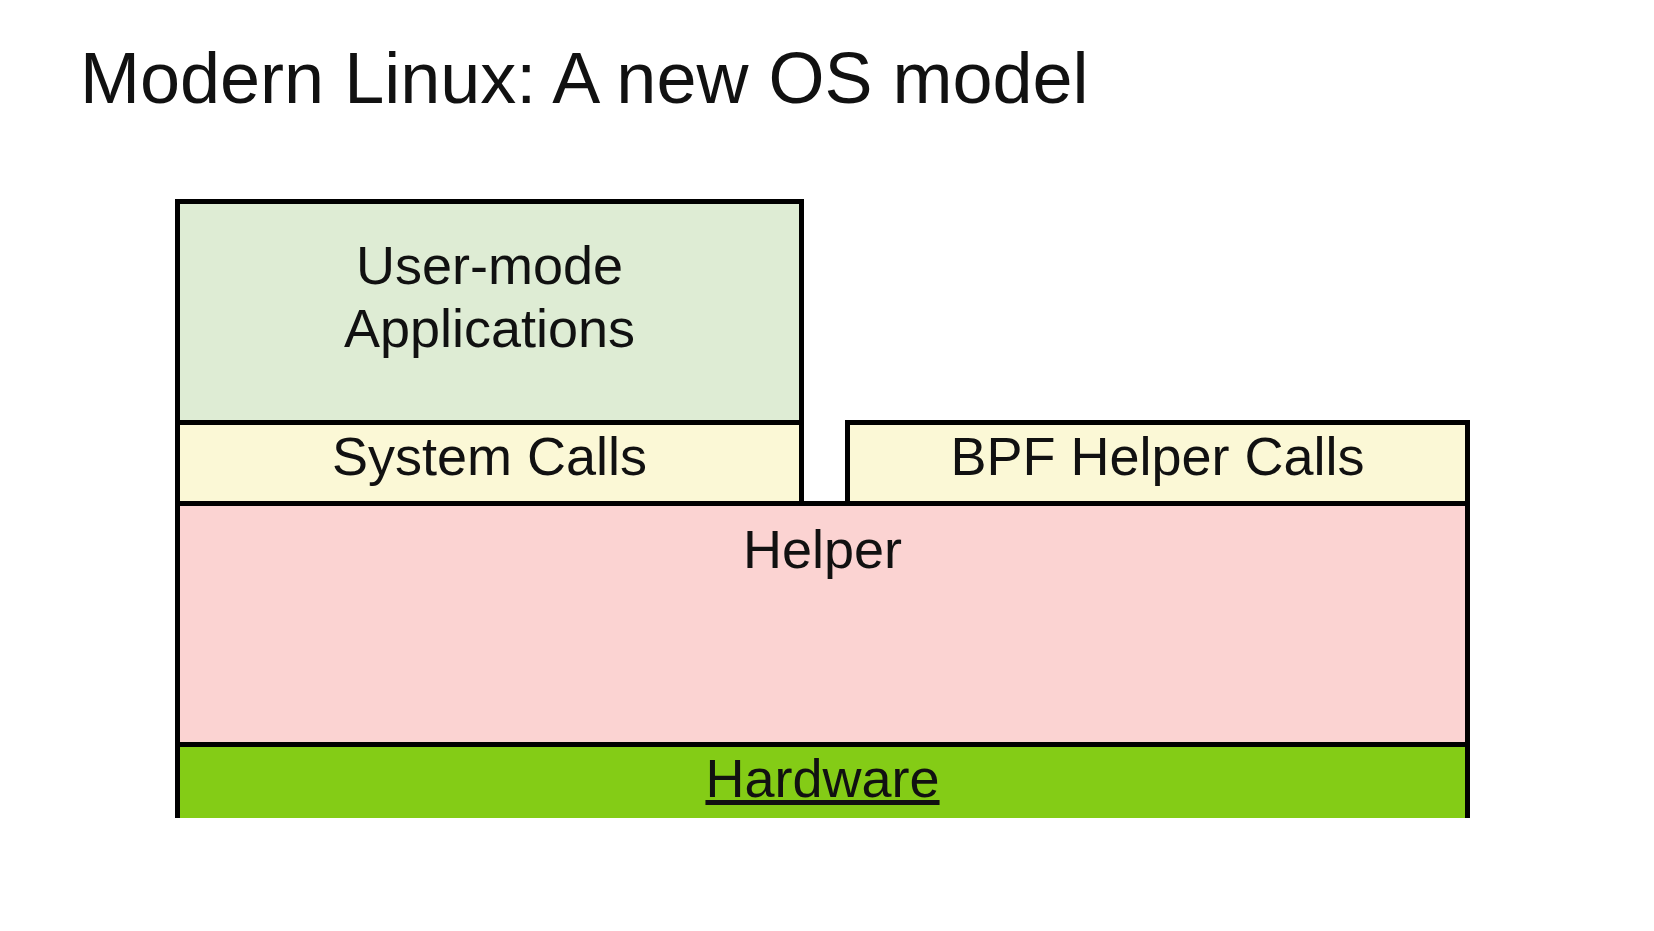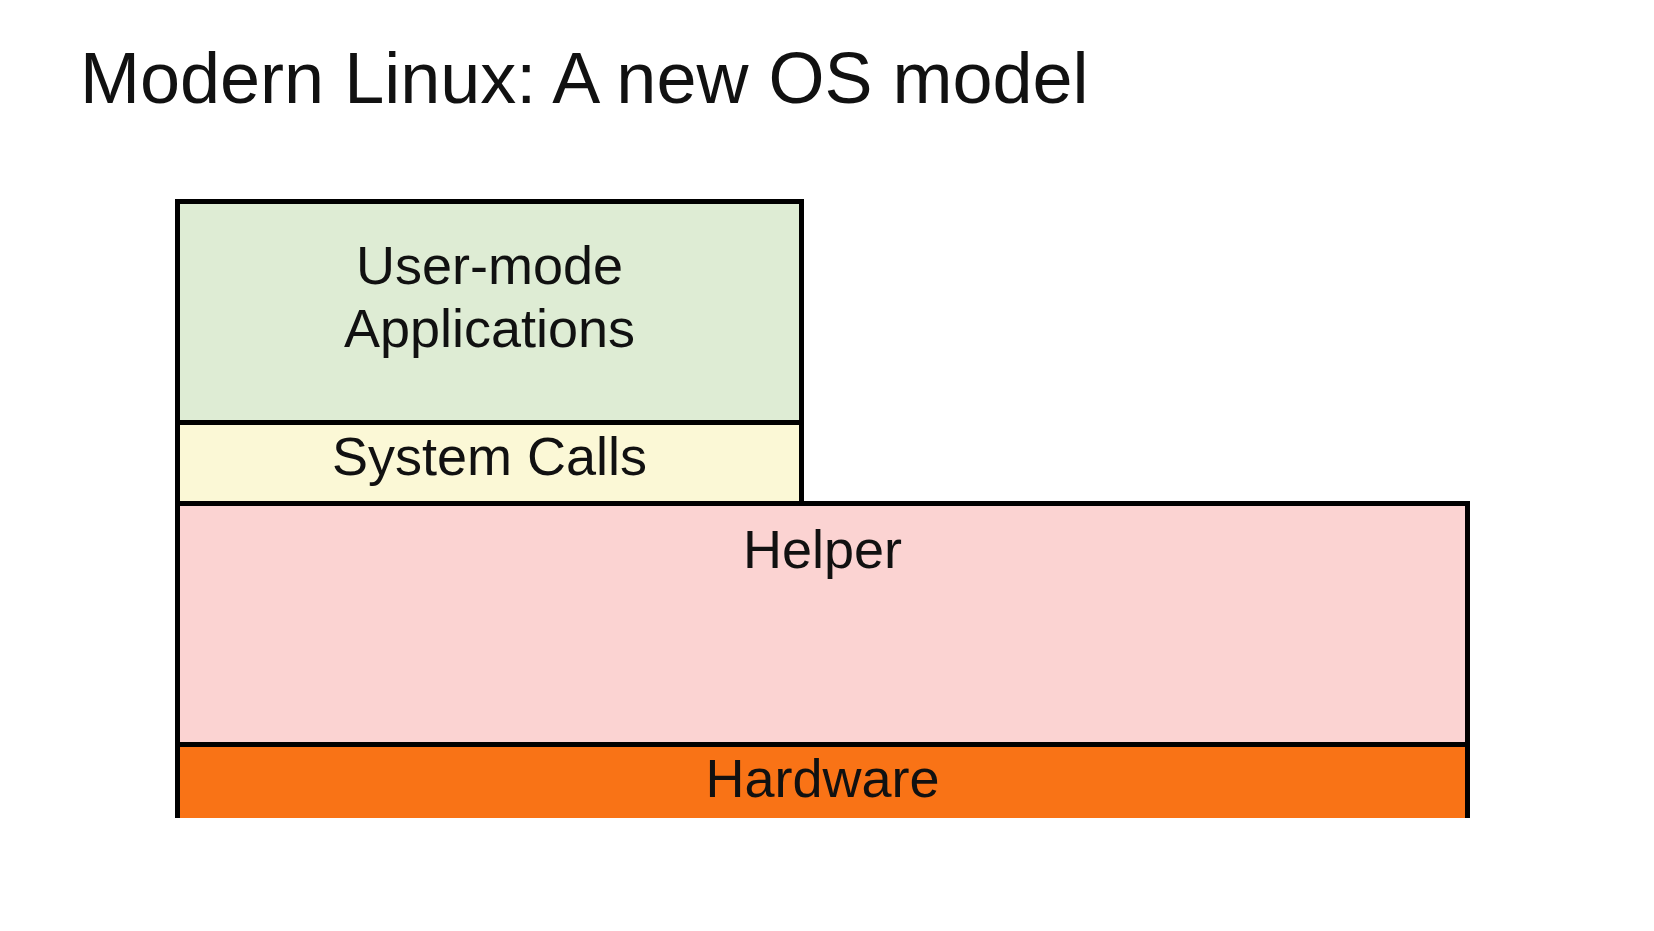--- a/index.html
+++ b/index.html
@@ -64,22 +64,25 @@
   <div class="box top-align box-user-mode" style="background-color: rgb(222, 236, 212);">
     <span class="box-label">User-mode
 Applications</span>
   </div>
 
   <div class="box box-sys-calls" style="background-color: rgb(251, 248, 214);">
     <span class="box-label">System Calls</span>
   </div>
 
 
+  <div class="box box-bpf-calls" style="background-color: rgb(251, 248, 214);">
+    <span class="box-label">BPF Helper Calls</span>
+  </div>
 
   <div class="box box-kernel" style="background-color: rgb(251, 211, 210);">
     <span class="box-label">Helper</span>
   </div>
 
-  <div class="box box-hardware" style="background-color: #f97316;">
+  <div class="box box-hardware" style="background-color: #84cc16; text-decoration: underline;">
     <span class="box-label">Hardware</span>
   </div>
 
 </div>
 
 </body></html>

